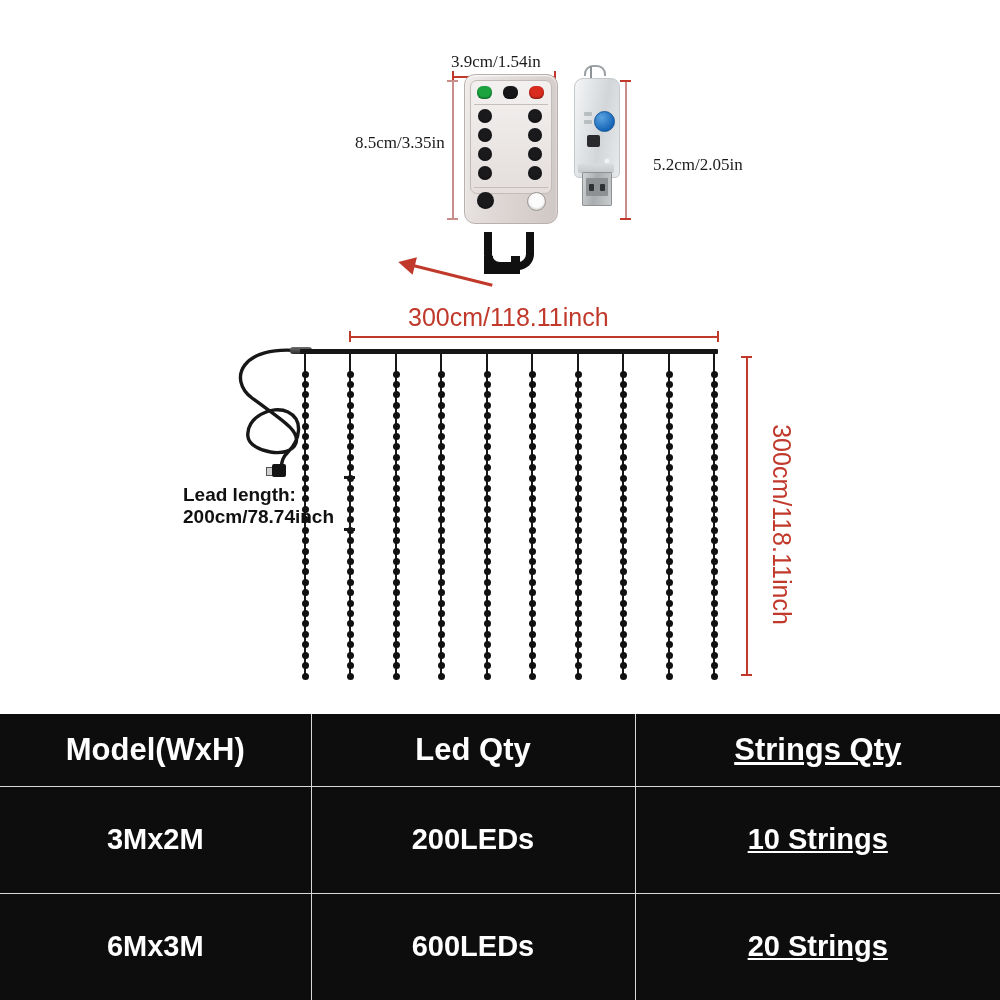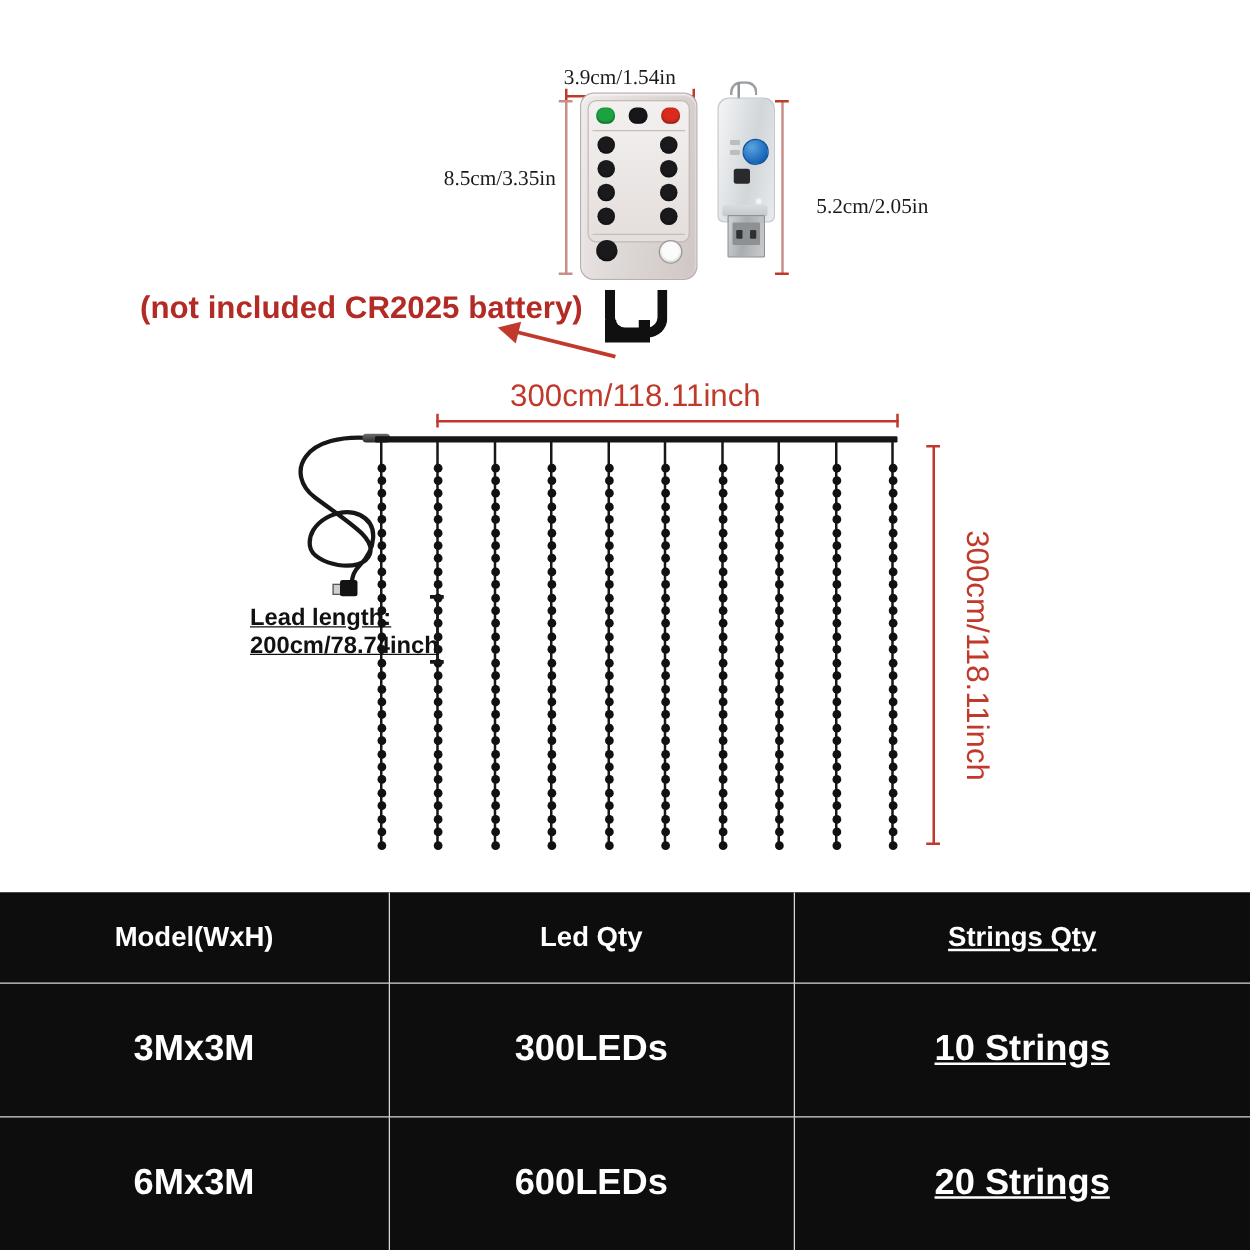--- a/index.html
+++ b/index.html
@@ -180,21 +180,21 @@
     table-layout:fixed;
   }
   .spec th,.spec td{
     color:#fff;text-align:center;vertical-align:middle;
     font-family:"Liberation Sans", sans-serif;
     font-weight:bold;
     border:1px solid #d8d8d8;
     background:#0d0d0d;
     padding:0;
   }
-  .spec th{font-size:22px;}
+  .spec th{font-size:31px;}
   .spec td{font-size:29px;}
   .spec col.c1{width:311px;}
   .spec col.c2{width:324px;}
   .spec col.c3{width:365px;}
   .spec tr{height:71px;}
   .spec tr.hdr{height:72px;}
   .spec th:first-child,.spec td:first-child{border-left:none;}
   .spec th:last-child,.spec td:last-child{border-right:none;text-decoration:underline;}
   .spec tr:last-child td{border-bottom:none;}
   .spec tr.hdr th{border-top:none;}
@@ -265,21 +265,20 @@
 
   <div class="bat-clip">
     <div class="bat-u"></div>
     <div class="bat-tab"></div>
     <div class="bat-tab2"></div>
     <div class="bat-bar"></div>
   </div>
   <div class="arrow-line"></div>
   <div class="arrow-head"></div>
 
-  <div class="nobat-paren">(not included CR2025 battery)</div>
 
   <div class="dim-red" style="left:408px;top:303px;">300cm/118.11inch</div>
   <div class="ruleh" style="left:349px;top:336px;width:370px;"></div>
   <div class="caph" style="left:349px;top:331px;"></div>
   <div class="caph" style="left:717px;top:331px;"></div>
 
   <div class="dim-red" style="left:636px;top:510px;width:290px;transform:rotate(90deg);transform-origin:center center;text-align:center;">300cm/118.11inch</div>
   <div class="rulev" style="left:746px;top:356px;height:320px;background:#c0392b;"></div>
   <div class="capv" style="left:741px;top:356px;"></div>
   <div class="capv" style="left:741px;top:674px;"></div>
@@ -603,21 +602,21 @@
         <div class="led" style="left: 710.5px; top: 610px;"></div>
         <div class="led" style="left: 710.5px; top: 620px;"></div>
         <div class="led" style="left: 710.5px; top: 631px;"></div>
         <div class="led" style="left: 710.5px; top: 641px;"></div>
         <div class="led" style="left: 710.5px; top: 652px;"></div>
         <div class="led" style="left: 710.5px; top: 662px;"></div>
         <div class="led" style="left: 710.5px; top: 673px;"></div>
       </div>
   </div>
 
-  <div class="blk-bold" style="left:200px;top:484px;text-decoration:underline;">
+  <div class="blk-bold" style="left:183px;top:484px;">
     <span>Lead length:</span><br>
     <span>200cm/78.74inch</span>
   </div>
   <div class="rulev" style="left:349px;top:476px;height:54px;background:#171717;"></div>
   <div style="position:absolute;left:344px;top:476px;width:11px;height:3px;background:#171717;"></div>
   <div style="position:absolute;left:344px;top:528px;width:11px;height:3px;background:#171717;"></div>
 
   <div class="spec">
     <table>
       <colgroup>
@@ -627,22 +626,22 @@
         </colgroup>
       <thead>
         <tr class="hdr">
           <th>Model(WxH)</th>
           <th>Led Qty</th>
           <th>Strings Qty</th>
         </tr>
       </thead>
       <tbody id="spec-body">
           <tr>
-            <td>3Mx3M</td>
-            <td>300LEDs</td>
+            <td>3Mx2M</td>
+            <td>200LEDs</td>
             <td>10 Strings</td>
           </tr>
           <tr>
             <td>6Mx3M</td>
             <td>600LEDs</td>
             <td>20 Strings</td>
           </tr>
         </tbody>
     </table>
   </div>

